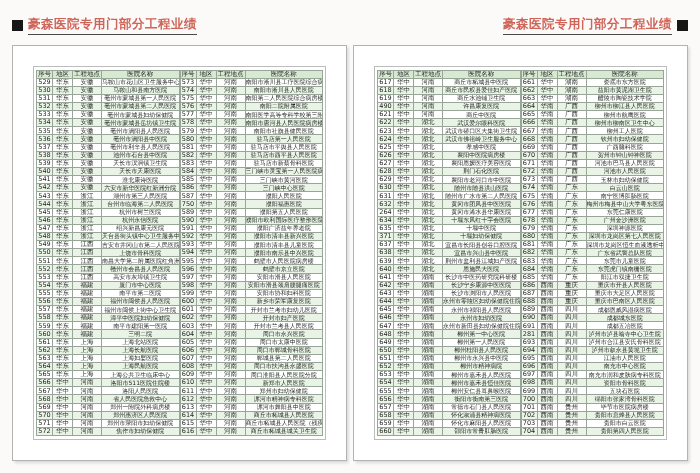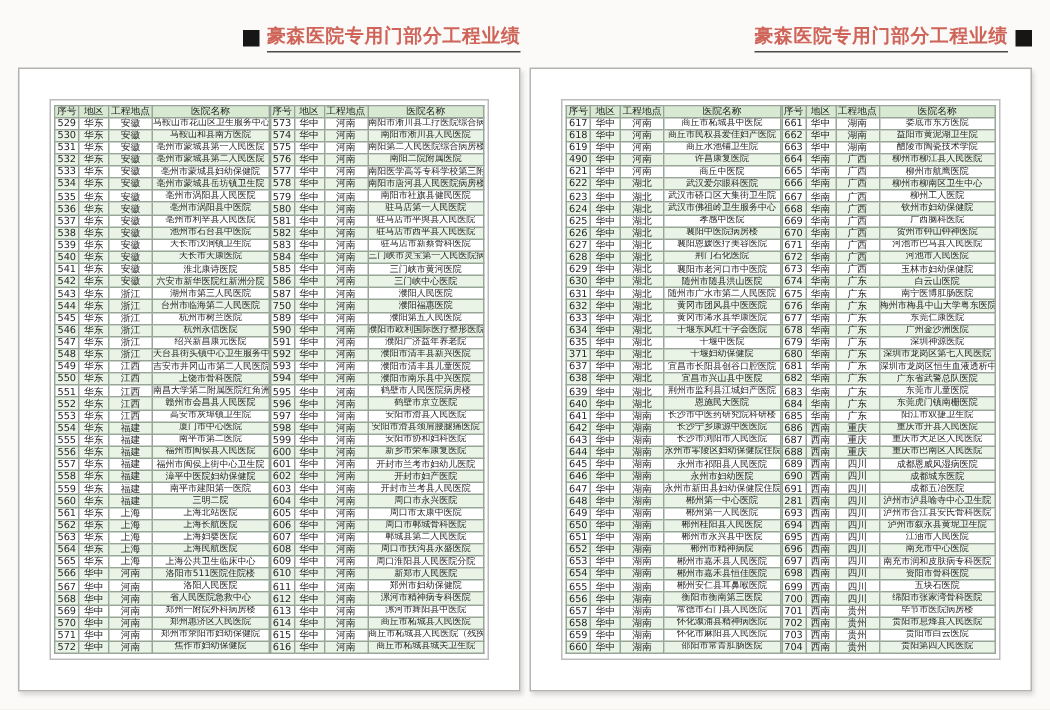--- a/index.html
+++ b/index.html
@@ -9,21 +9,21 @@
     --grid:#97a697;
   }
   html,body{margin:0;padding:0;background:#e8e6e2;}
   .canvas{
     width:700px;height:473px;box-sizing:border-box;
     background:#fbfaf8;
     padding:8px 12px 0 12px;
     display:flex;gap:6px;
     font-family:"DejaVu Sans","Liberation Sans",sans-serif;
   }
-  .page{width:335px;min-width:335px;display:flex;flex-direction:column;box-sizing:border-box;align-items:flex-end;}
+  .page{width:335px;min-width:335px;display:flex;flex-direction:column;box-sizing:border-box;}
   .page-header{height:30px;display:flex;align-items:center;gap:5px;margin:2px 0 5px 0;}
   .page-header.right{justify-content:flex-end;}
   .sq{width:11px;height:11px;background:#161616;flex:none;}
   .title{
     font-size:12.5px;font-weight:bold;color:var(--accent);
     border-bottom:1.5px solid #4a4a4a;padding-bottom:1px;letter-spacing:0.5px;
     white-space:nowrap;
   }
   .outer{
     border:1px solid #b3b3b3;background:#ffffff;
@@ -723,21 +723,21 @@
                 <td class="c2">湖北</td>
                 <td class="c3">随州市广水市第二人民医院</td>
               </tr>
               <tr>
                 <td class="c0">632</td>
                 <td class="c1">华中</td>
                 <td class="c2">湖北</td>
                 <td class="c3">黄冈市团风县中医医院</td>
               </tr>
               <tr>
-                <td class="c0">633</td>
+                <td class="c0">264</td>
                 <td class="c1">华中</td>
                 <td class="c2">湖北</td>
                 <td class="c3">黄冈市浠水县华康医院</td>
               </tr>
               <tr>
                 <td class="c0">634</td>
                 <td class="c1">华中</td>
                 <td class="c2">湖北</td>
                 <td class="c3">十堰东风红十字会医院</td>
               </tr>

